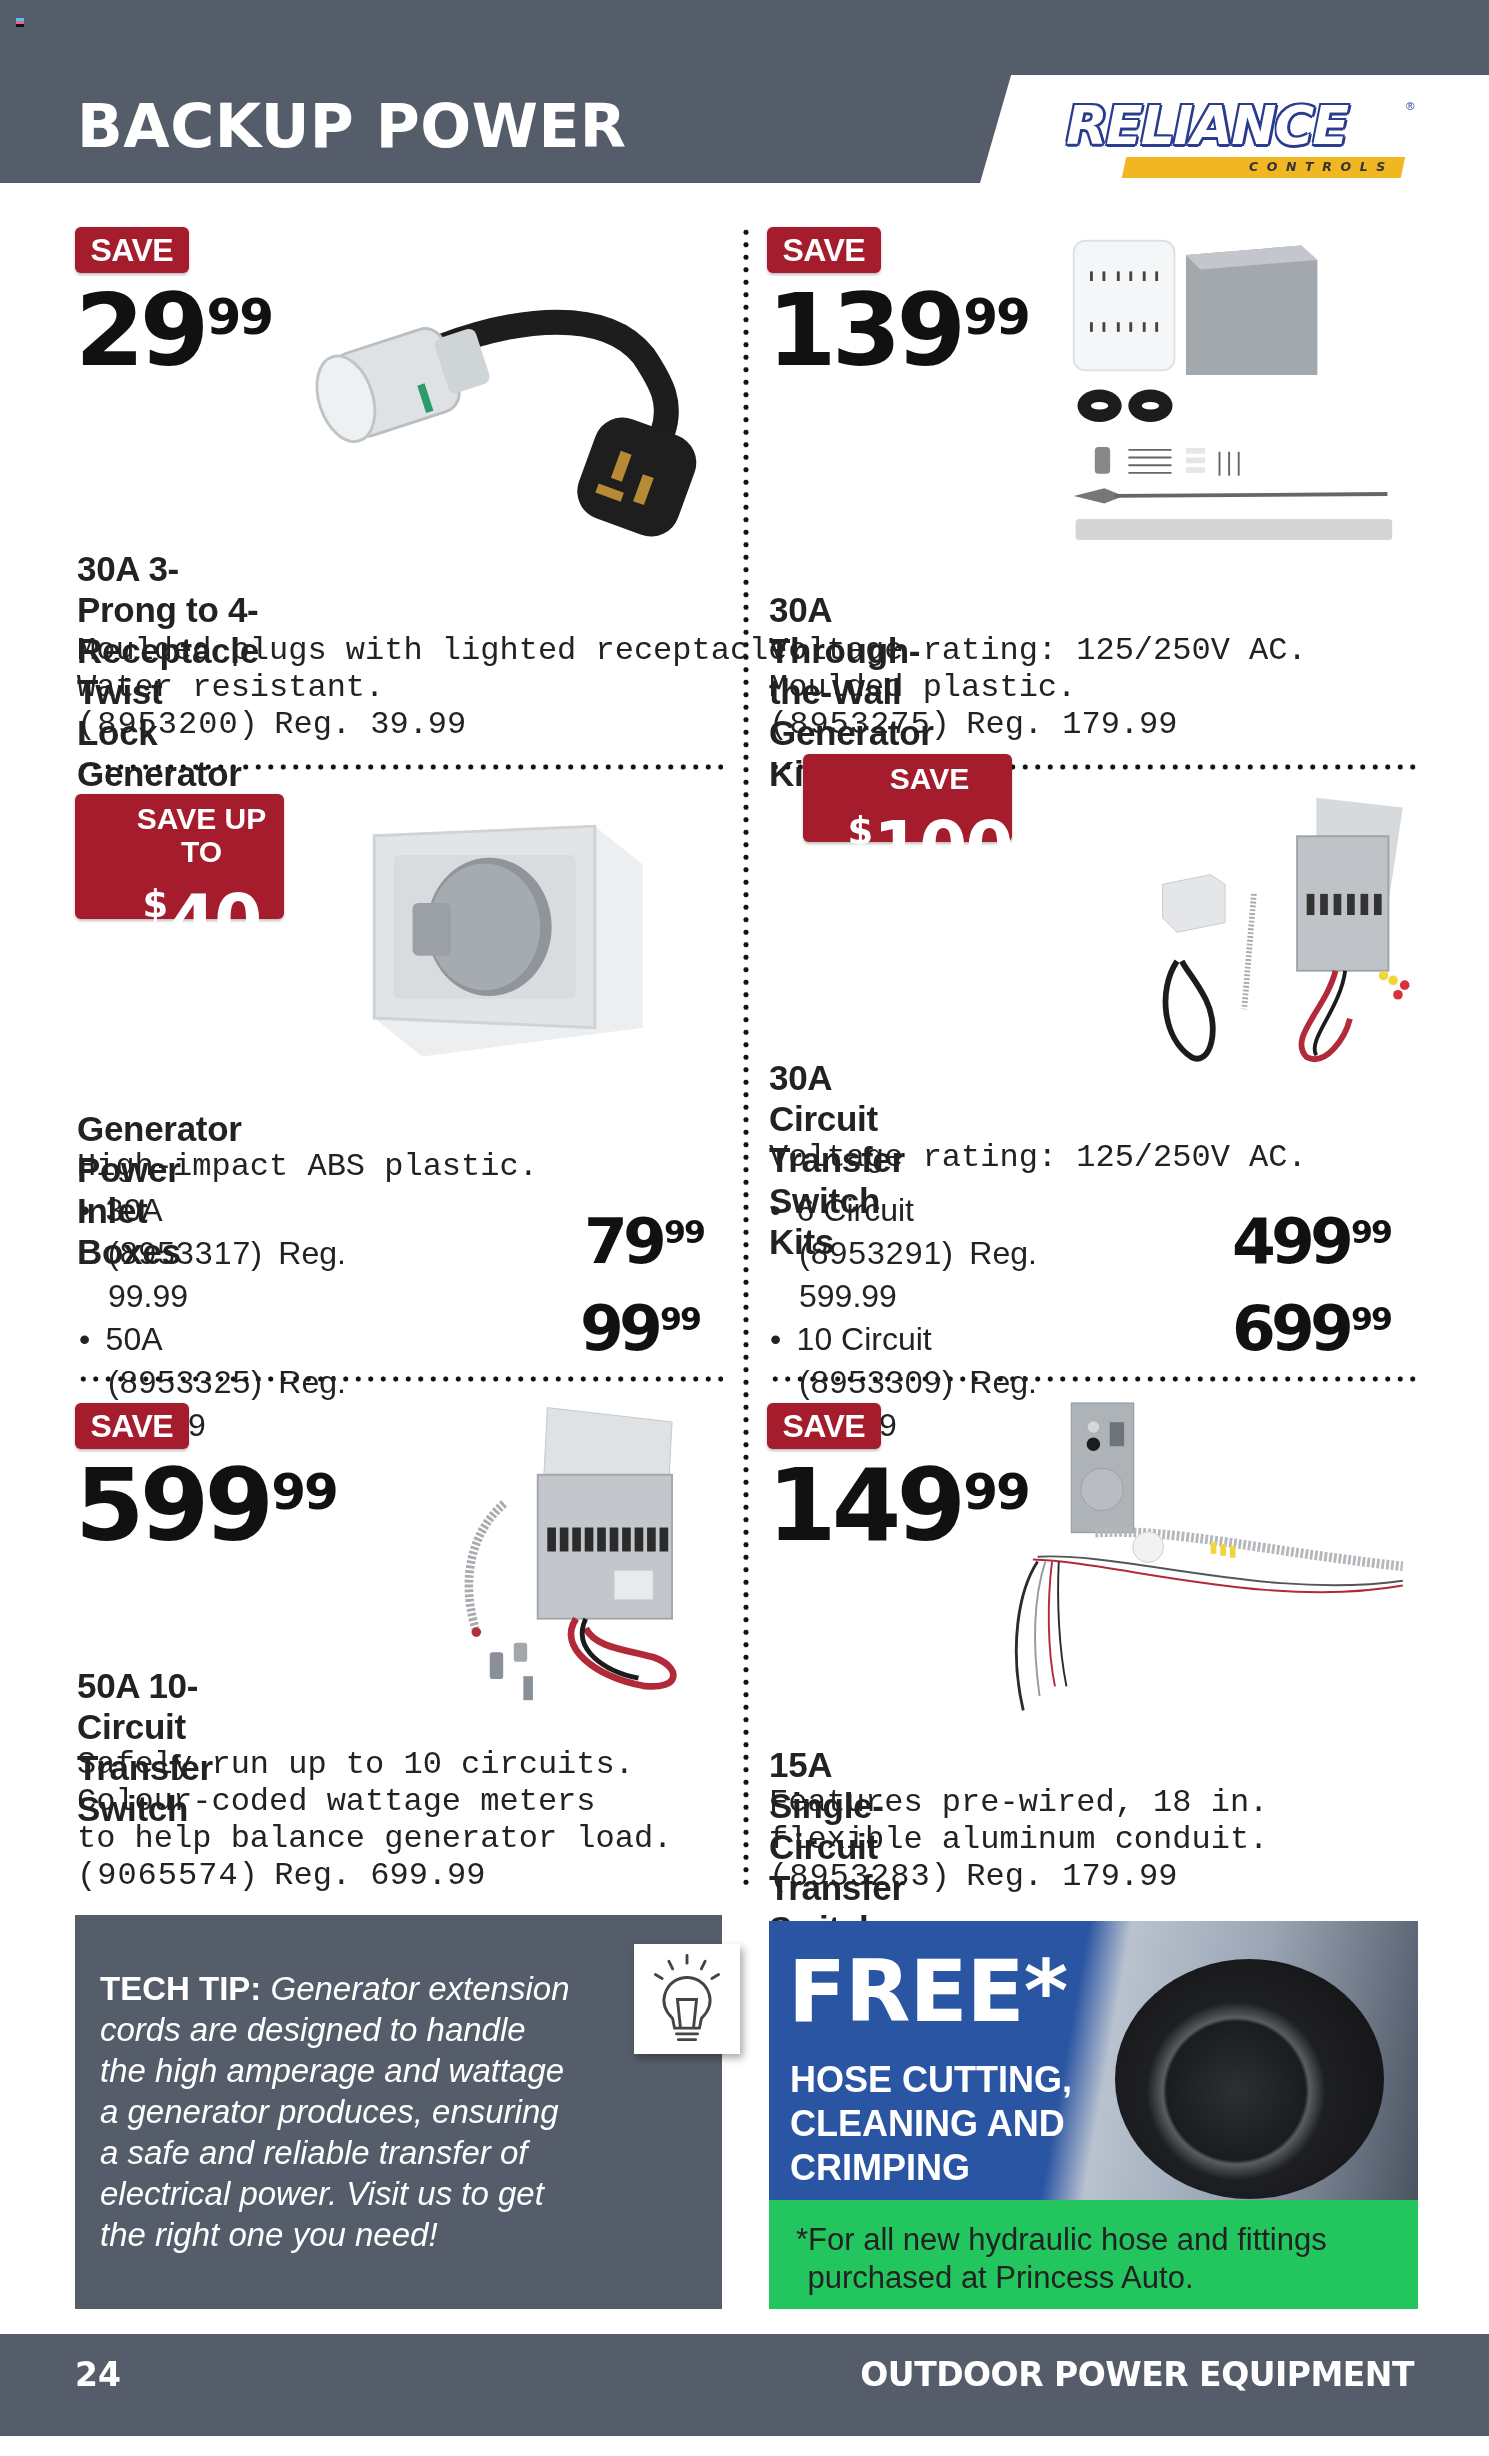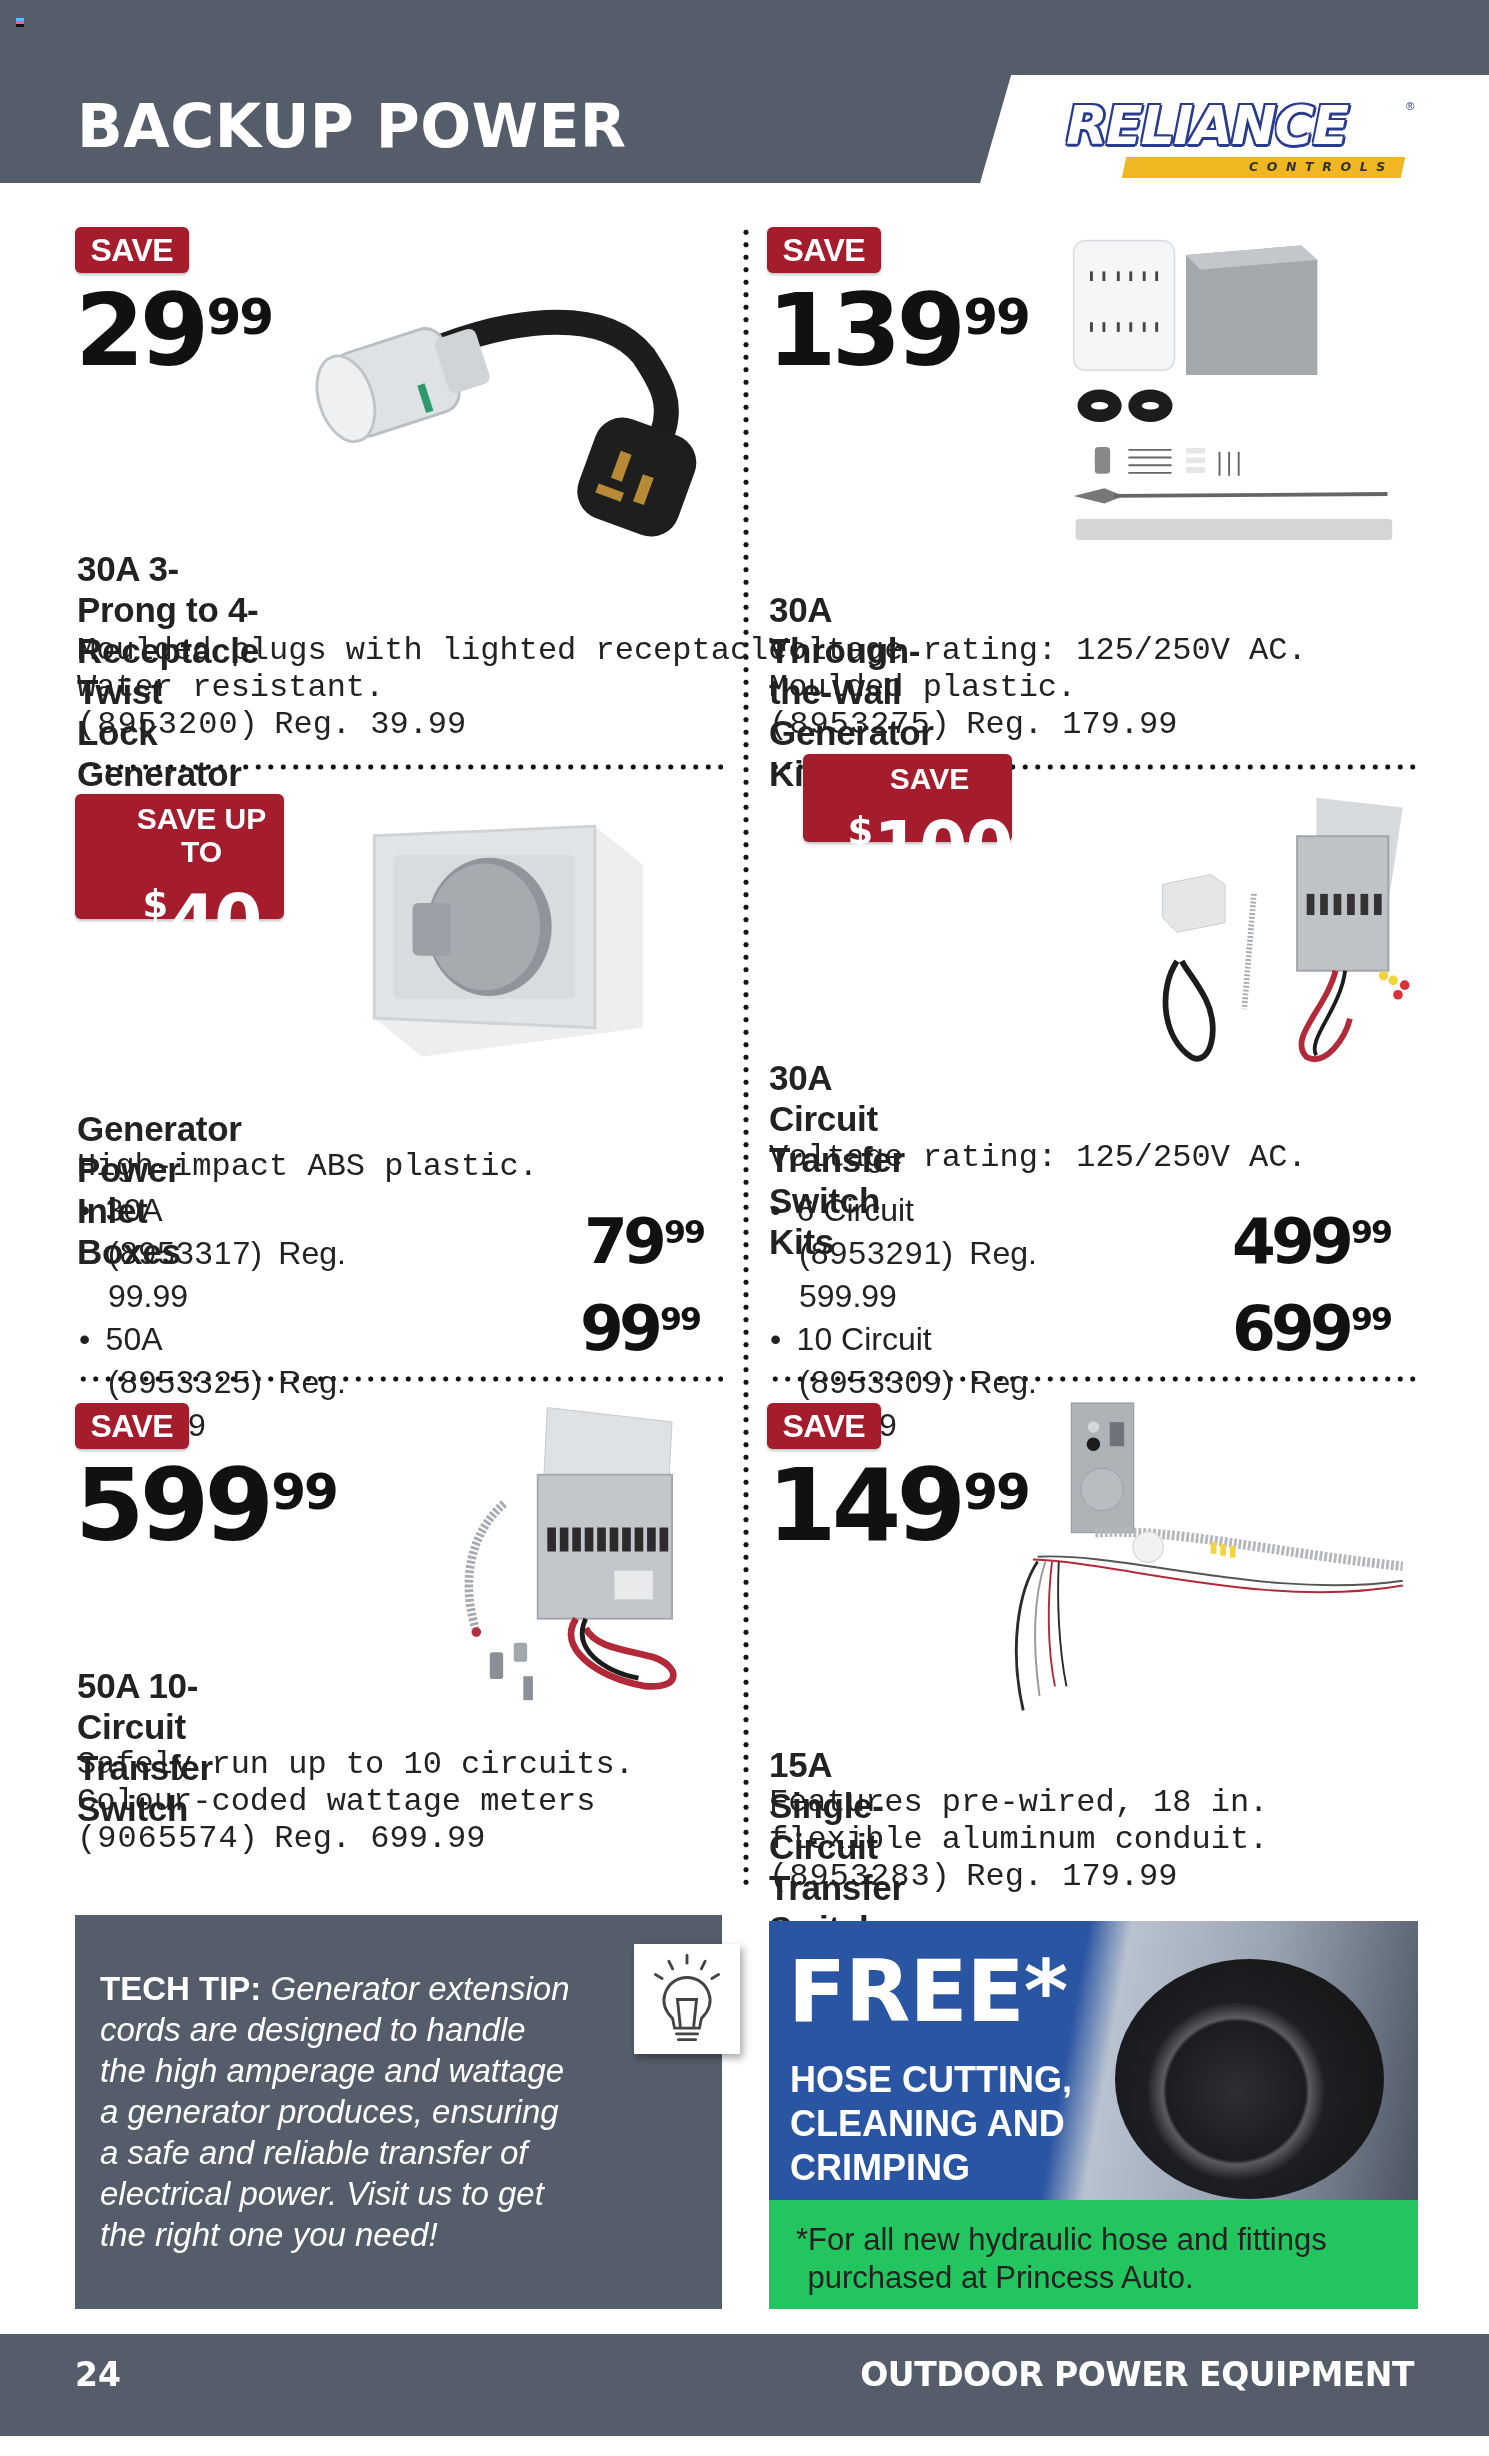--- a/index.html
+++ b/index.html
@@ -303,20 +303,21 @@
     <rect x="85" y="255" width="14" height="20" rx="3" fill="#a2a7ac"></rect>
     <rect x="95" y="290" width="10" height="25" fill="#8b9096"></rect>
   </svg>
   <div class="title" style="left:77px; top:1665px;">
     <span style="display:block">50A 10-Circuit</span>
     <span style="display:block">Transfer Switch</span>
   </div>
   <div class="desc" style="left:77px; top:1746px;">
     <span class="line">Safely run up to 10 circuits.</span>
     <span class="line">Colour-coded wattage meters</span>
+    <span class="line">to help balance generator load.</span>
     <span class="line sku-line"><span>(9065574)</span><span class="reg">Reg. 699.99</span></span>
   </div>
 </div>
 
 <div class="cell" style="left:0; top:0;">
   <div class="badge small" style="left:767px; top:1403px;">SAVE 15%</div>
   <div class="price lg" style="left:767px; top:1456px;">
     <span>149</span><span class="cents">99</span>
   </div>
   <svg class="img" style="left:980px; top:1398px;" width="442" height="327" viewBox="0 0 460 340">

